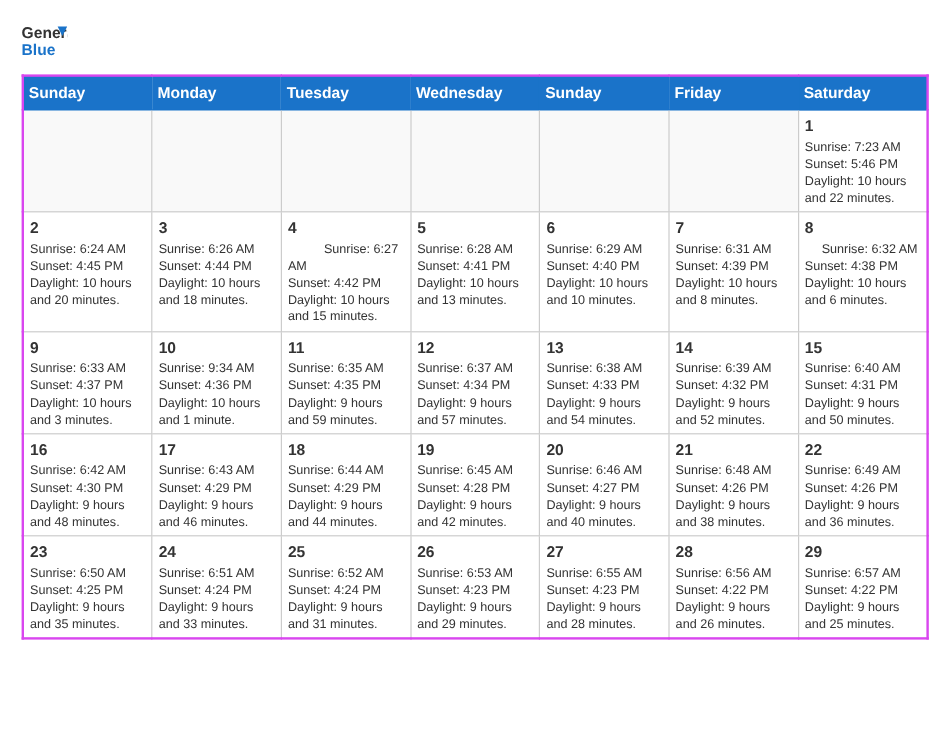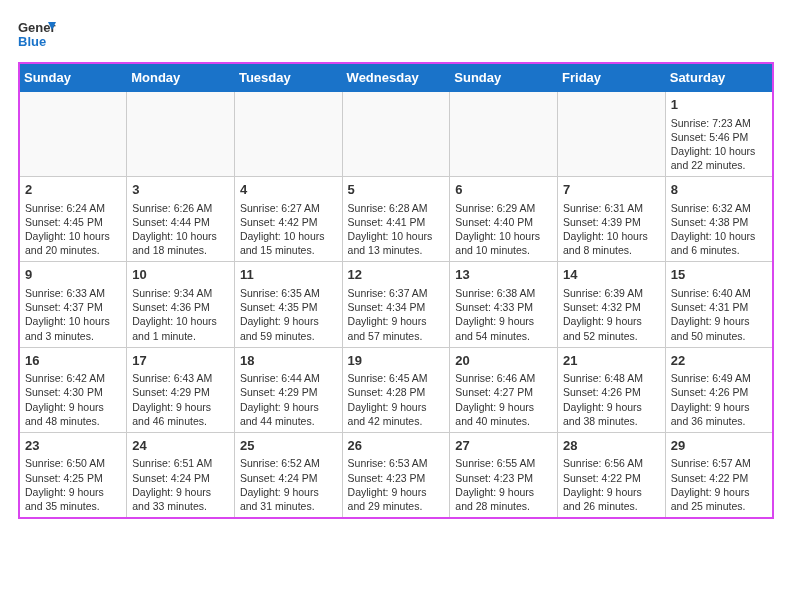--- a/index.html
+++ b/index.html
@@ -118,33 +118,33 @@
 Sunset: 5:46 PM
 Daylight: 10 hours and 22 minutes.</span></td>
         </tr>
         <tr>
           <td><span class="day-num">2</span><span style="white-space: pre-line;">Sunrise: 6:24 AM
 Sunset: 4:45 PM
 Daylight: 10 hours and 20 minutes.</span></td>
           <td><span class="day-num">3</span><span style="white-space: pre-line;">Sunrise: 6:26 AM
 Sunset: 4:44 PM
 Daylight: 10 hours and 18 minutes.</span></td>
-          <td><span class="day-num">4</span><span style="white-space: pre-line;">Sunrise: 6:27 AM
+          <td><span class="day-num">4</span><span style="white-space: pre-line; margin-left: 30px;">Sunrise: 6:27 AM
 Sunset: 4:42 PM
 Daylight: 10 hours and 15 minutes.</span></td>
           <td><span class="day-num">5</span><span style="white-space: pre-line;">Sunrise: 6:28 AM
 Sunset: 4:41 PM
 Daylight: 10 hours and 13 minutes.</span></td>
           <td><span class="day-num">6</span><span style="white-space: pre-line;">Sunrise: 6:29 AM
 Sunset: 4:40 PM
 Daylight: 10 hours and 10 minutes.</span></td>
           <td><span class="day-num">7</span><span style="white-space: pre-line;">Sunrise: 6:31 AM
 Sunset: 4:39 PM
 Daylight: 10 hours and 8 minutes.</span></td>
-          <td><span class="day-num">8</span><span style="white-space: pre-line;">Sunrise: 6:32 AM
+          <td><span class="day-num">8</span><span style="white-space: pre-line; margin-left: 14px;">Sunrise: 6:32 AM
 Sunset: 4:38 PM
 Daylight: 10 hours and 6 minutes.</span></td>
         </tr>
         <tr>
           <td><span class="day-num">9</span><span style="white-space: pre-line;">Sunrise: 6:33 AM
 Sunset: 4:37 PM
 Daylight: 10 hours and 3 minutes.</span></td>
           <td><span class="day-num">10</span><span style="white-space: pre-line;">Sunrise: 9:34 AM
 Sunset: 4:36 PM
 Daylight: 10 hours and 1 minute.</span></td>

